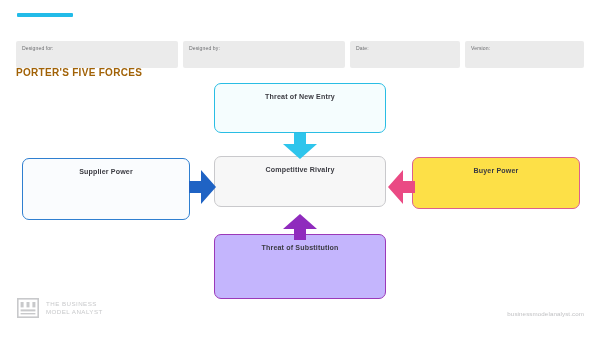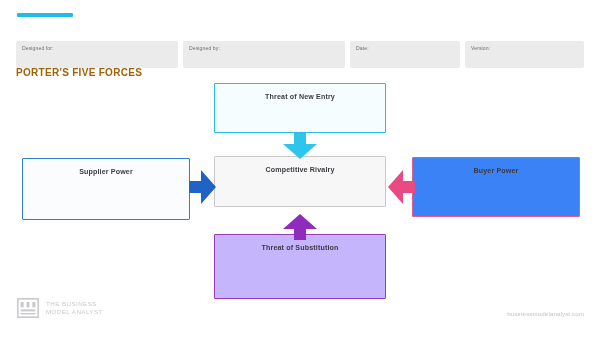--- a/index.html
+++ b/index.html
@@ -73,21 +73,21 @@
 
   
   #diagram {
     position: absolute;
     left: 0; top: 0;
     width: 600px;
     height: 338px;
   }
   .force-box {
     position: absolute;
-    border-radius: 1px;
+    border-radius: 7px;
     box-sizing: border-box;
   }
   .force-label {
     position: absolute;
     left: 0;
     right: 0;
     top: 9px;
     text-align: center;
     font-size: 7.1px;
     font-weight: bold;
@@ -120,23 +120,23 @@
     width: 168px;
     height: 62px;
     border: 1.3px solid #2f7fd0;
     background: #fafcfe;
   }
   
   #box-buyer {
     left: 412px;
     top: 157px;
     width: 168px;
-    height: 60px;
+    height: 52px;
     border: 1.3px solid #dc5f8e;
-    background: #3b82f6;
+    background: #fde047;
   }
   
   #box-substitution {
     left: 214px;
     top: 234px;
     width: 172px;
     height: 65px;
     border: 1.3px solid #9b39b8;
     background: #c4b5fd;
   }

